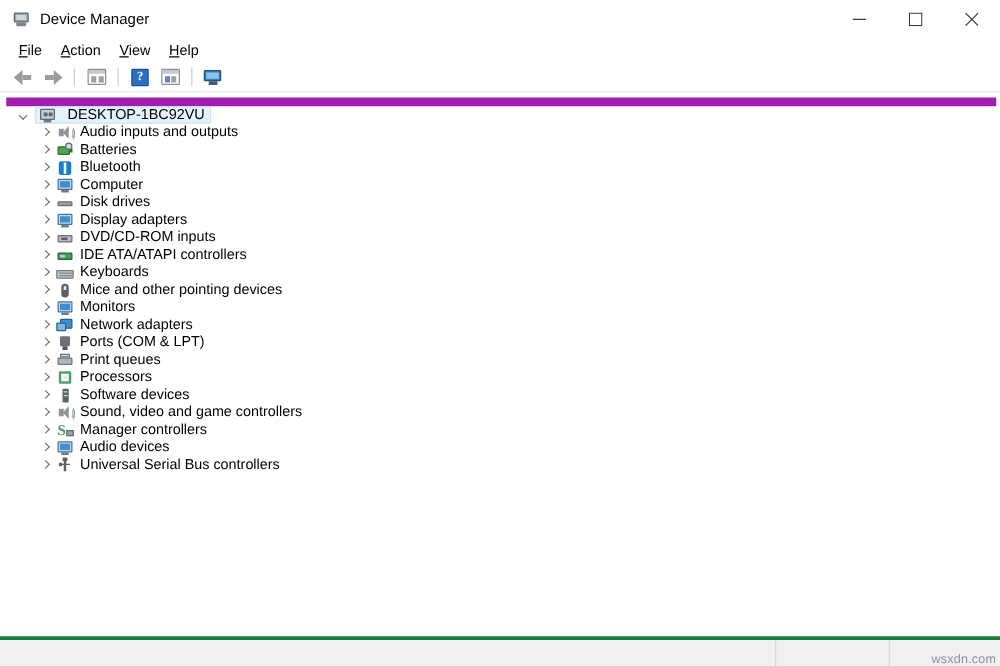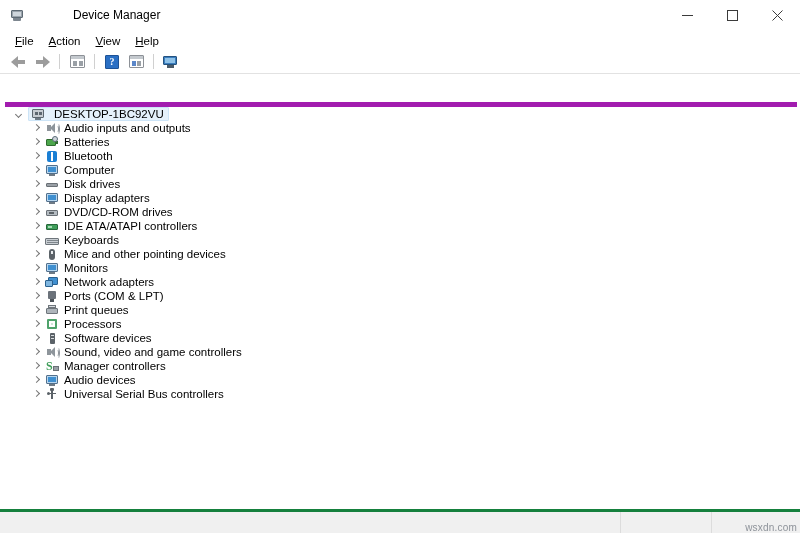--- a/index.html
+++ b/index.html
@@ -65,21 +65,20 @@
     position: absolute;
     left: 4px; top: 11px;
     width: 8px; height: 3px;
     background: #7d868f;
     border-radius: 0 0 1px 1px;
   }
   #title-text {
     font-size: 12px;
     color: #000000;
     white-space: nowrap;
-    margin-left: 41px;
   }
 
   #window-controls {
     position: absolute;
     right: 0; top: 0;
     height: 30px;
     display: flex;
   }
   .wc-btn {
     width: 45px;
@@ -236,25 +235,24 @@
     flex: 1 1 auto;
     position: relative;
     padding: 4px 3px 0 5px;
     box-sizing: border-box;
     background: #ffffff;
   }
   #tree-pane {
     width: 100%;
     height: 100%;
     background: #ffffff;
-    border-top: 5px solid #a21caf;
+    border-top: 7px solid #a21caf;
     box-sizing: border-box;
     overflow: hidden;
     position: relative;
-    margin-top: 24px;
   }
 
   .tree-row {
     height: 14px;
     display: flex;
     align-items: center;
     white-space: nowrap;
     position: relative;
   }
   .tree-row.root {
@@ -840,21 +838,21 @@
             <span class="f"></span>
           </span>
         <span class="label">Display adapters</span>
       </div>
 
       <div class="tree-row child">
         <span class="chev"></span>
         <span class="dic dvd">
             <span class="d"></span>
           </span>
-        <span class="label">DVD/CD-ROM drives</span>
+        <span class="label">DVD/CD-ROM inputs</span>
       </div>
 
 
       <div class="tree-row child">
         <span class="chev"></span>
         <span class="dic ide">
             <span class="c"></span>
           </span>
         <span class="label">IDE ATA/ATAPI controllers</span>
       </div>

